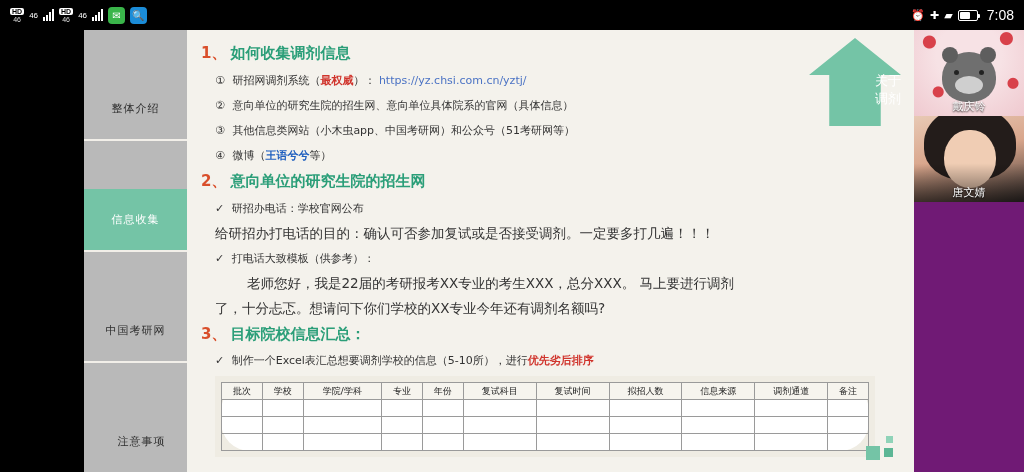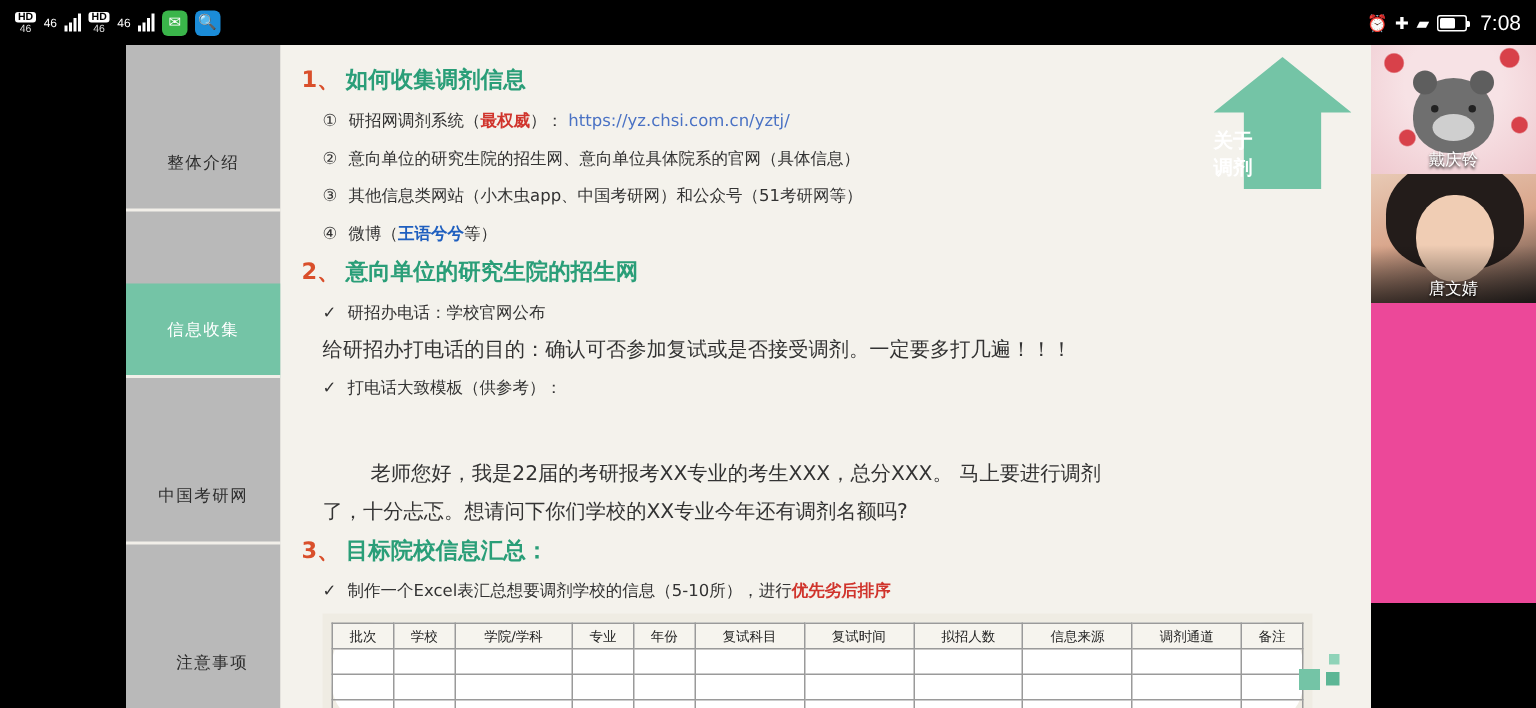--- a/index.html
+++ b/index.html
@@ -96,56 +96,56 @@
   .row .mk { color: #333; margin-right: 4px; }
   .row .red { color: #d0342c; font-weight: bold; }
   .row .blue { color: #1f5fbf; }
   .row .lnk { color: #4a72c4; }
   .row .bold { font-weight: bold; }
   .row.tight { line-height: 23px; }
   .para {
     font-size: 13.5px; color: #333; line-height: 25px;
     font-family: "DejaVu Sans", sans-serif; padding-left: 14px;
   }
-  .para.hang { padding-left: 46px; text-indent: 0; margin-top: 33px; }
+  .para.hang { padding-left: 46px; text-indent: 0; }
 
   
   #arrow-badge {
     position: absolute; right: 13px; top: 8px; width: 92px; height: 88px;
   }
   #arrow-badge .shape {
     position: absolute; inset: 0;
     background: #74c4a6;
     clip-path: polygon(50% 0%, 100% 42%, 78% 42%, 78% 100%, 22% 100%, 22% 42%, 0% 42%);
   }
   #arrow-badge .txt {
-    position: absolute; left: 0; right: 0; top: 48px;
-    text-align: left; color: #fff; font-size: 13px; font-weight: bold;
+    position: absolute; left: 0; right: 0; top: 34px;
+    text-align: right; color: #fff; font-size: 13px; font-weight: normal;
     line-height: 18px; font-family: "DejaVu Sans", sans-serif;
   }
 
   
   #tbl-wrap { margin: 4px 0 0 14px; width: 660px; background: #efece3; padding: 6px; }
   table { border-collapse: collapse; width: 100%; background: #fff; border-radius: 29px; }
   th, td { border: 1px solid #9a9a9a; height: 17px; }
   th {
     font-size: 9px; font-weight: normal; color: #222; background: #f6f4ee;
     font-family: "DejaVu Sans", sans-serif; padding: 0 2px; white-space: nowrap;
   }
   
   #deco { position: absolute; right: 14px; bottom: 12px; width: 34px; height: 28px; }
   #deco i { position: absolute; display: block; background: #74c4a6; }
   #deco i:nth-child(1) { width: 14px; height: 14px; left: 0; bottom: 0; }
   #deco i:nth-child(2) { width: 9px;  height: 9px;  left: 18px; bottom: 3px; background:#5cb695; }
   #deco i:nth-child(3) { width: 7px;  height: 7px;  left: 20px; bottom: 17px; background:#8fd3b8; }
 
   
   #tiles {
-    position: absolute; right: 0; top: 30px; width: 110px; height: 372px;
-    background: #ec4899;
+    position: absolute; right: 0; top: 30px; width: 110px; height: 442px;
+    background: #701a75;
   }
   .tile { position: relative; width: 110px; height: 86px; overflow: hidden; }
   .tile .nm {
     position: absolute; left: 0; right: 0; bottom: 2px; text-align: center;
     color: #fff; font-size: 11px; font-family: "DejaVu Sans", sans-serif;
     text-shadow: 0 1px 2px #000;
   }
   
   #tile1 { background: #f2d5d9; }
   #tile1 .bg {

